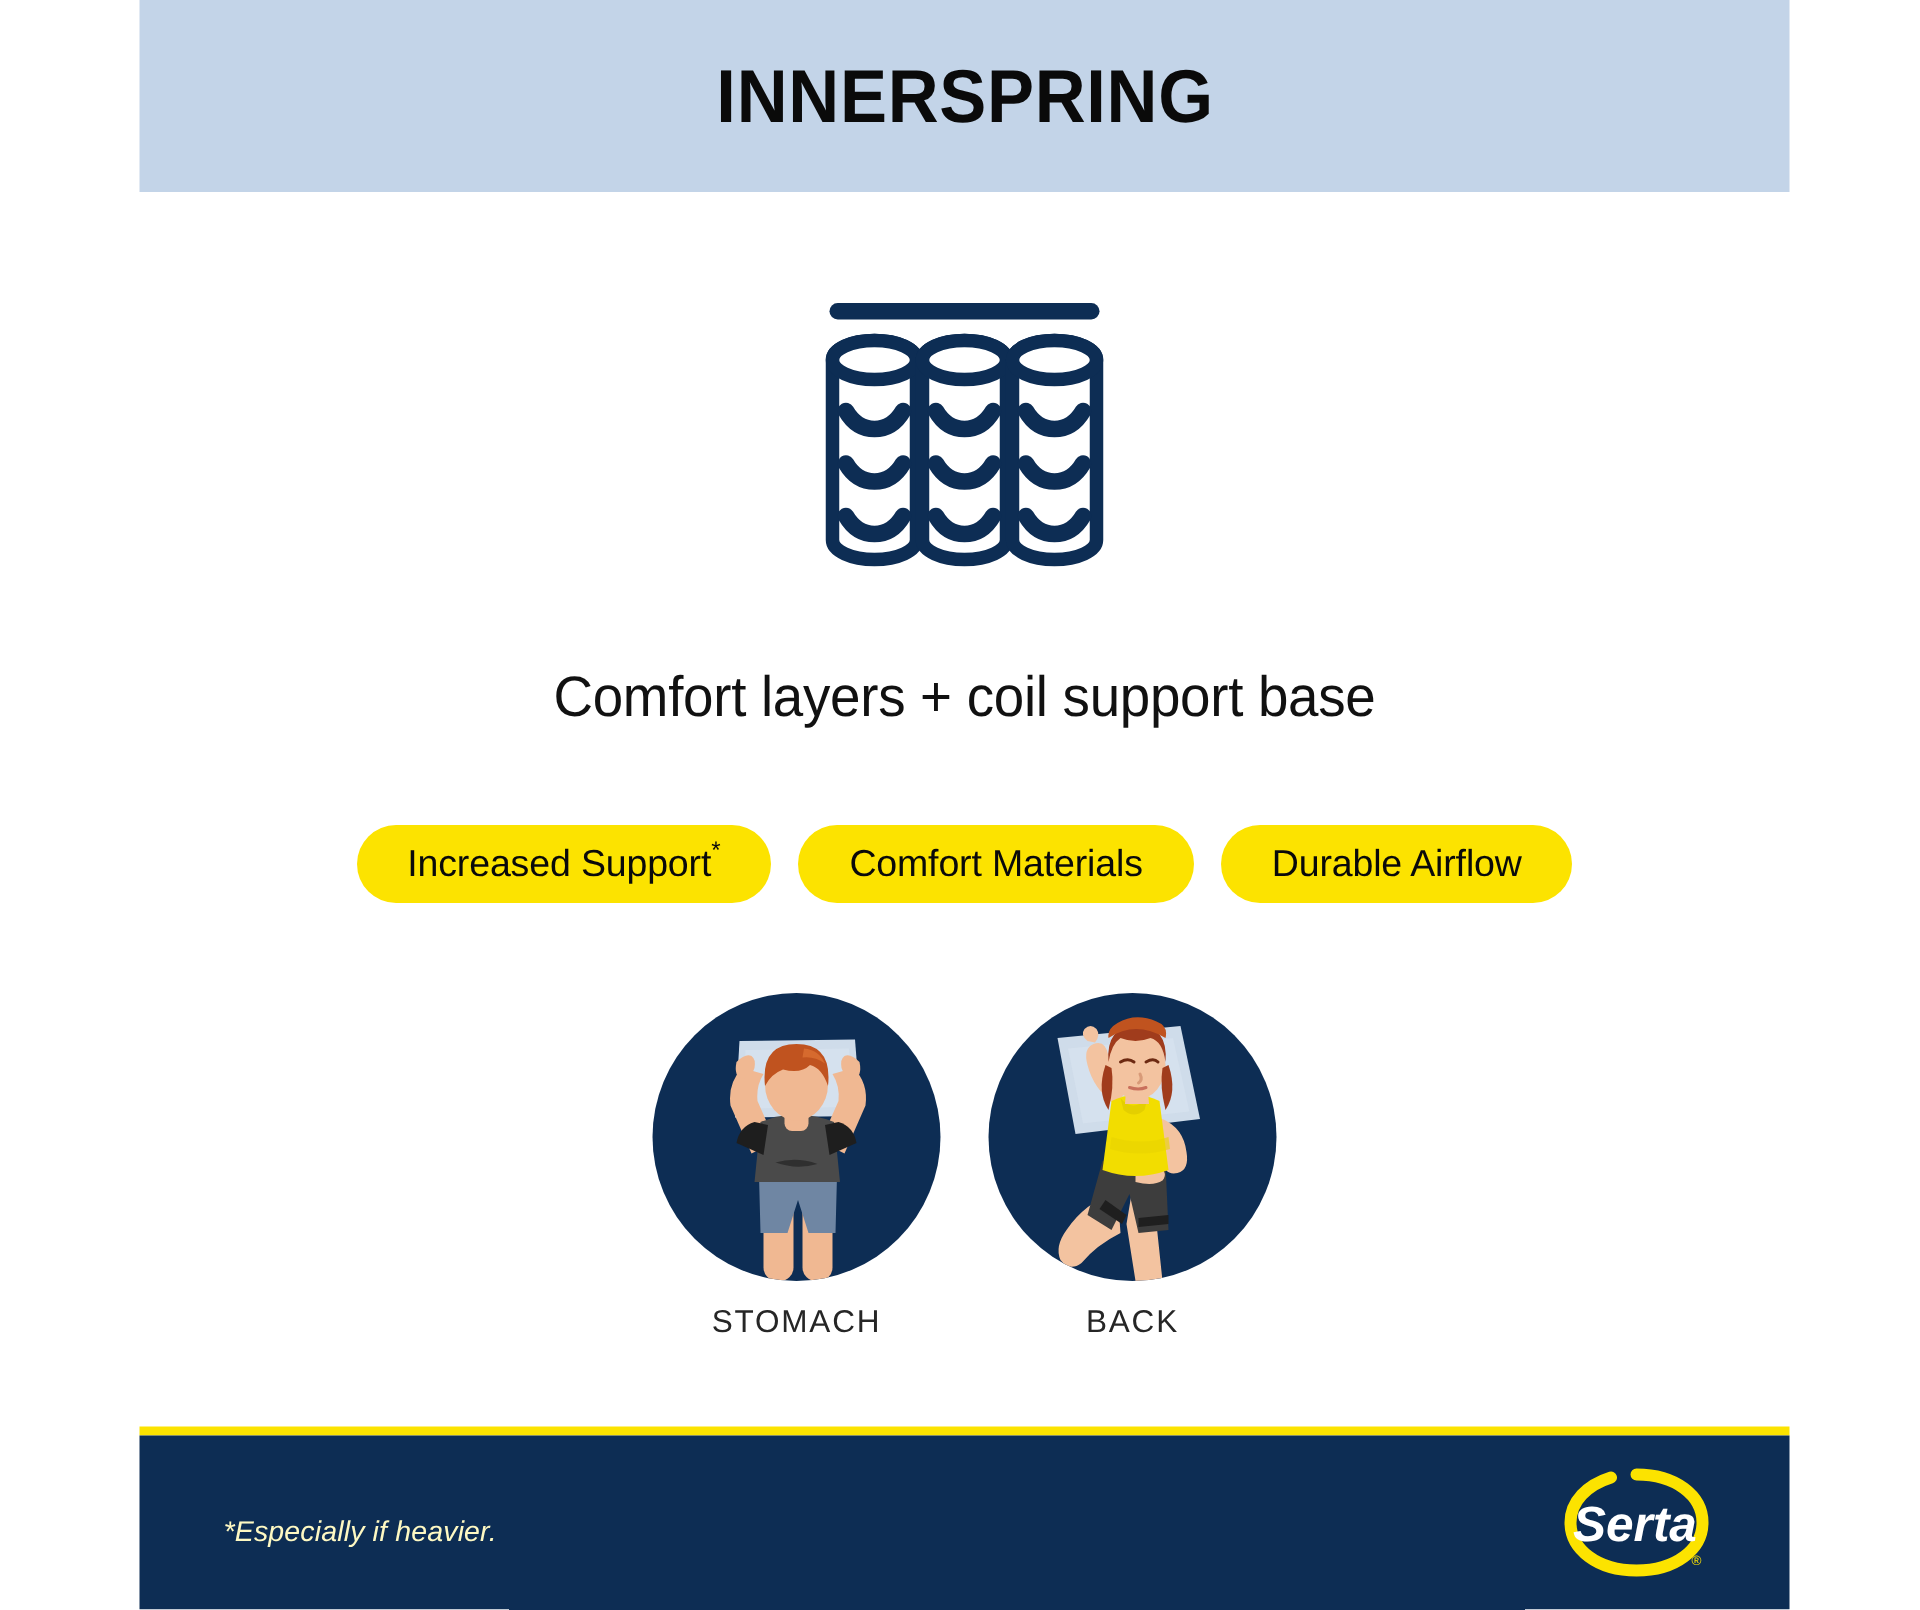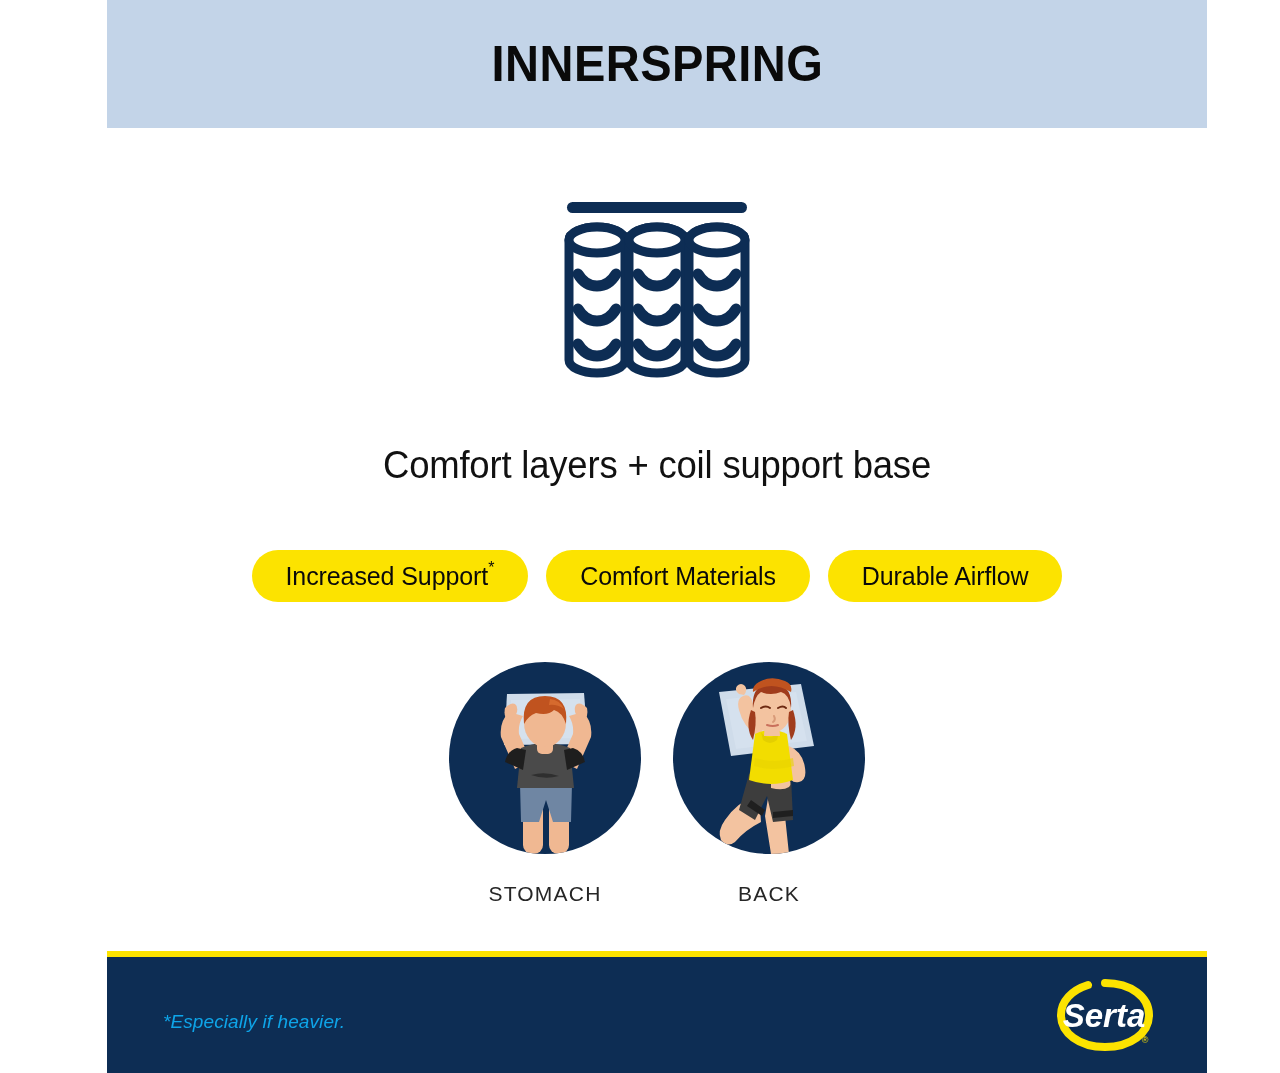--- a/index.html
+++ b/index.html
@@ -17,21 +17,21 @@
   #page {
     position: relative;
     width: 1280px;
     height: 1073px;
     background: #ffffff;
   }
 
   
   #card {
     position: absolute;
-    left: 107px;
+    left: 93px;
     top: 0;
     width: 1100px;
     height: 873px;
     background: #ffffff;
   }
 
   
   #header-banner {
     position: absolute;
     left: 0;
@@ -133,21 +133,21 @@
   }
   .sleeper-circle {
     width: 192px;
     height: 192px;
     border-radius: 50%;
     background: #0d2d54;
     overflow: hidden;
     position: relative;
   }
   .sleeper-label {
-    margin-top: 28px;
+    margin-top: 16px;
     font-family: "Liberation Sans", sans-serif;
     font-size: 21px;
     font-weight: 400;
     letter-spacing: 1.2px;
     color: #262626;
   }
 
   
   #footer-stripe {
     position: absolute;
@@ -166,21 +166,21 @@
     background: #0d2d54;
   }
   #footnote {
     position: absolute;
     left: 56px;
     top: 54px;
     font-family: "Liberation Sans", sans-serif;
     font-size: 19px;
     font-style: italic;
     font-weight: 400;
-    color: #0ea5e9;
+    color: #fef9c3;
     letter-spacing: 0.1px;
   }
   #serta-logo {
     position: absolute;
     right: 52px;
     top: 18px;
     width: 100px;
     height: 82px;
   }
 </style>

